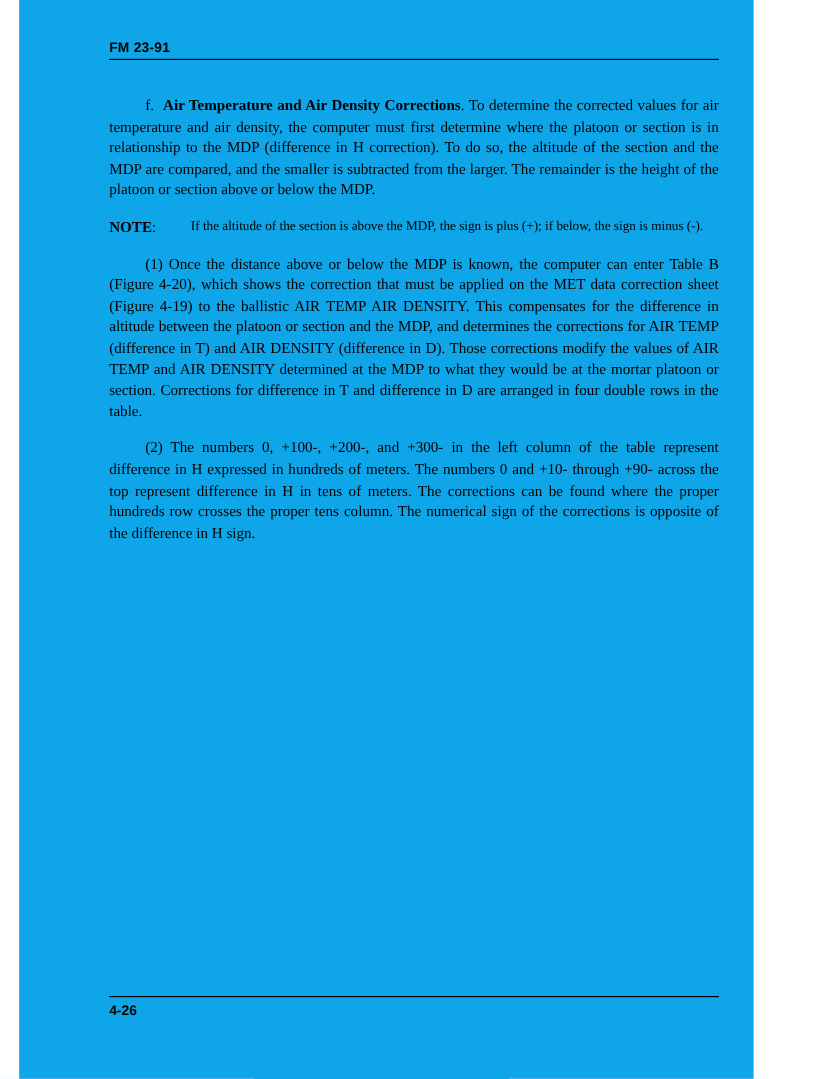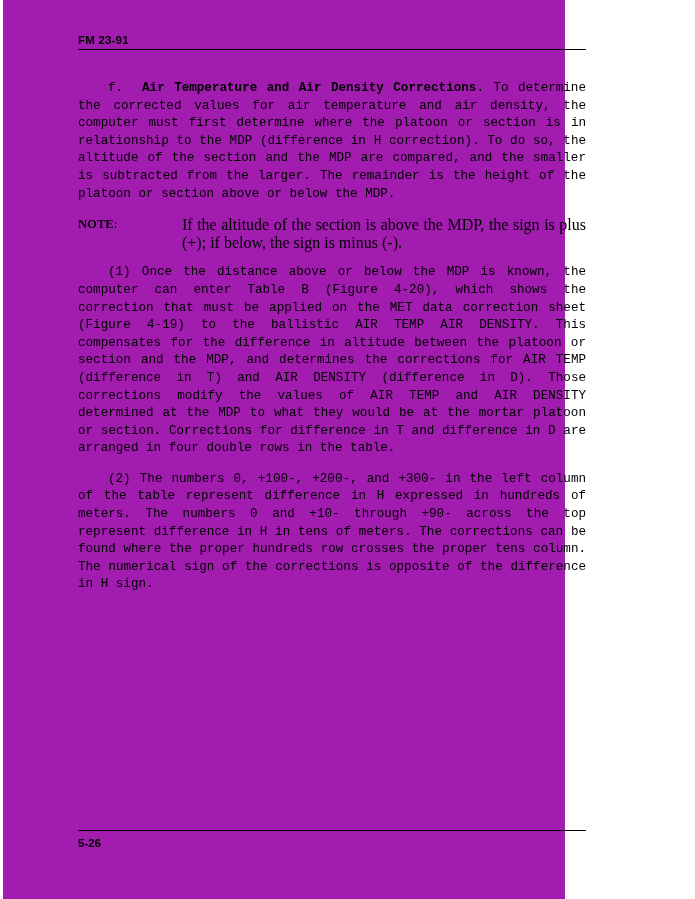--- a/index.html
+++ b/index.html
@@ -10,25 +10,25 @@
   body {
     width: 695px;
     height: 899px;
     font-family: "Liberation Serif", serif;
     color: #000000;
     position: relative;
     overflow: hidden;
   }
   .page {
     position: absolute;
-    left: 3px;
+    left: 16px;
     top: 0;
-    width: 562px;
+    width: 612px;
     height: 899px;
-    background: #a21caf;
+    background: #0ea5e9;
   }
   .header-block {
     position: absolute;
     left: 75px;
     top: 34px;
     width: 508px;
   }
   .header-title {
     font-family: "Liberation Sans", sans-serif;
     font-weight: bold;
@@ -46,21 +46,20 @@
     position: absolute;
     left: 75px;
     top: 80px;
     width: 508px;
     font-size: 12.6px;
     line-height: 17.6px;
     text-align: justify;
   }
   p {
     margin: 0 0 0 0;
-    font-family: Liberation Mono, monospace;
   }
   .para {
     margin-bottom: 13px;
   }
   .indent {
     text-indent: 30px;
   }
   .bold {
     font-weight: bold;
   }
@@ -76,23 +75,22 @@
     flex: 0 0 68px;
     font-size: 12.6px;
     line-height: 17.6px;
   }
   .note-label .colon {
     font-weight: normal;
   }
   .note-body {
     flex: 1 1 auto;
     text-align: justify;
-    font-size: 16px;
+    font-size: 11px;
     line-height: 17.6px;
-    margin-left: 36px;
   }
   .footer-block {
     position: absolute;
     left: 75px;
     top: 830px;
     width: 508px;
   }
   .footer-rule {
     border-bottom: 1.6px solid #000000;
     width: 100%;
@@ -126,16 +124,16 @@
     </div>
 
     <p class="para indent">(1) Once the distance above or below the MDP is known, the computer can enter Table B (Figure 4-20), which shows the correction that must be applied on the MET data correction sheet (Figure 4-19) to the ballistic AIR TEMP AIR DENSITY.  This compensates for the difference in altitude between the platoon or section and the MDP, and determines the corrections for AIR TEMP (difference in T) and AIR DENSITY (difference in D).  Those corrections modify the values of AIR TEMP and AIR DENSITY determined at the MDP to what they would be at the mortar platoon or section.  Corrections for difference in T and difference in D are arranged in four double rows in the table.</p>
 
     <p class="para indent">(2) The numbers 0, +100-, +200-, and +300- in the left column of the table represent difference in H expressed in hundreds of meters.  The numbers 0 and +10- through +90- across the top represent difference in H in tens of meters.  The corrections can be found where the proper hundreds row crosses the proper tens column.  The numerical sign of the corrections is opposite of the difference in H sign.</p>
 
   </div>
 
   <div class="footer-block">
     <div class="footer-rule"></div>
-    <div class="footer-text">5-26</div>
+    <div class="footer-text">4-26</div>
   </div>
 
 </div>
 
 </body></html>

